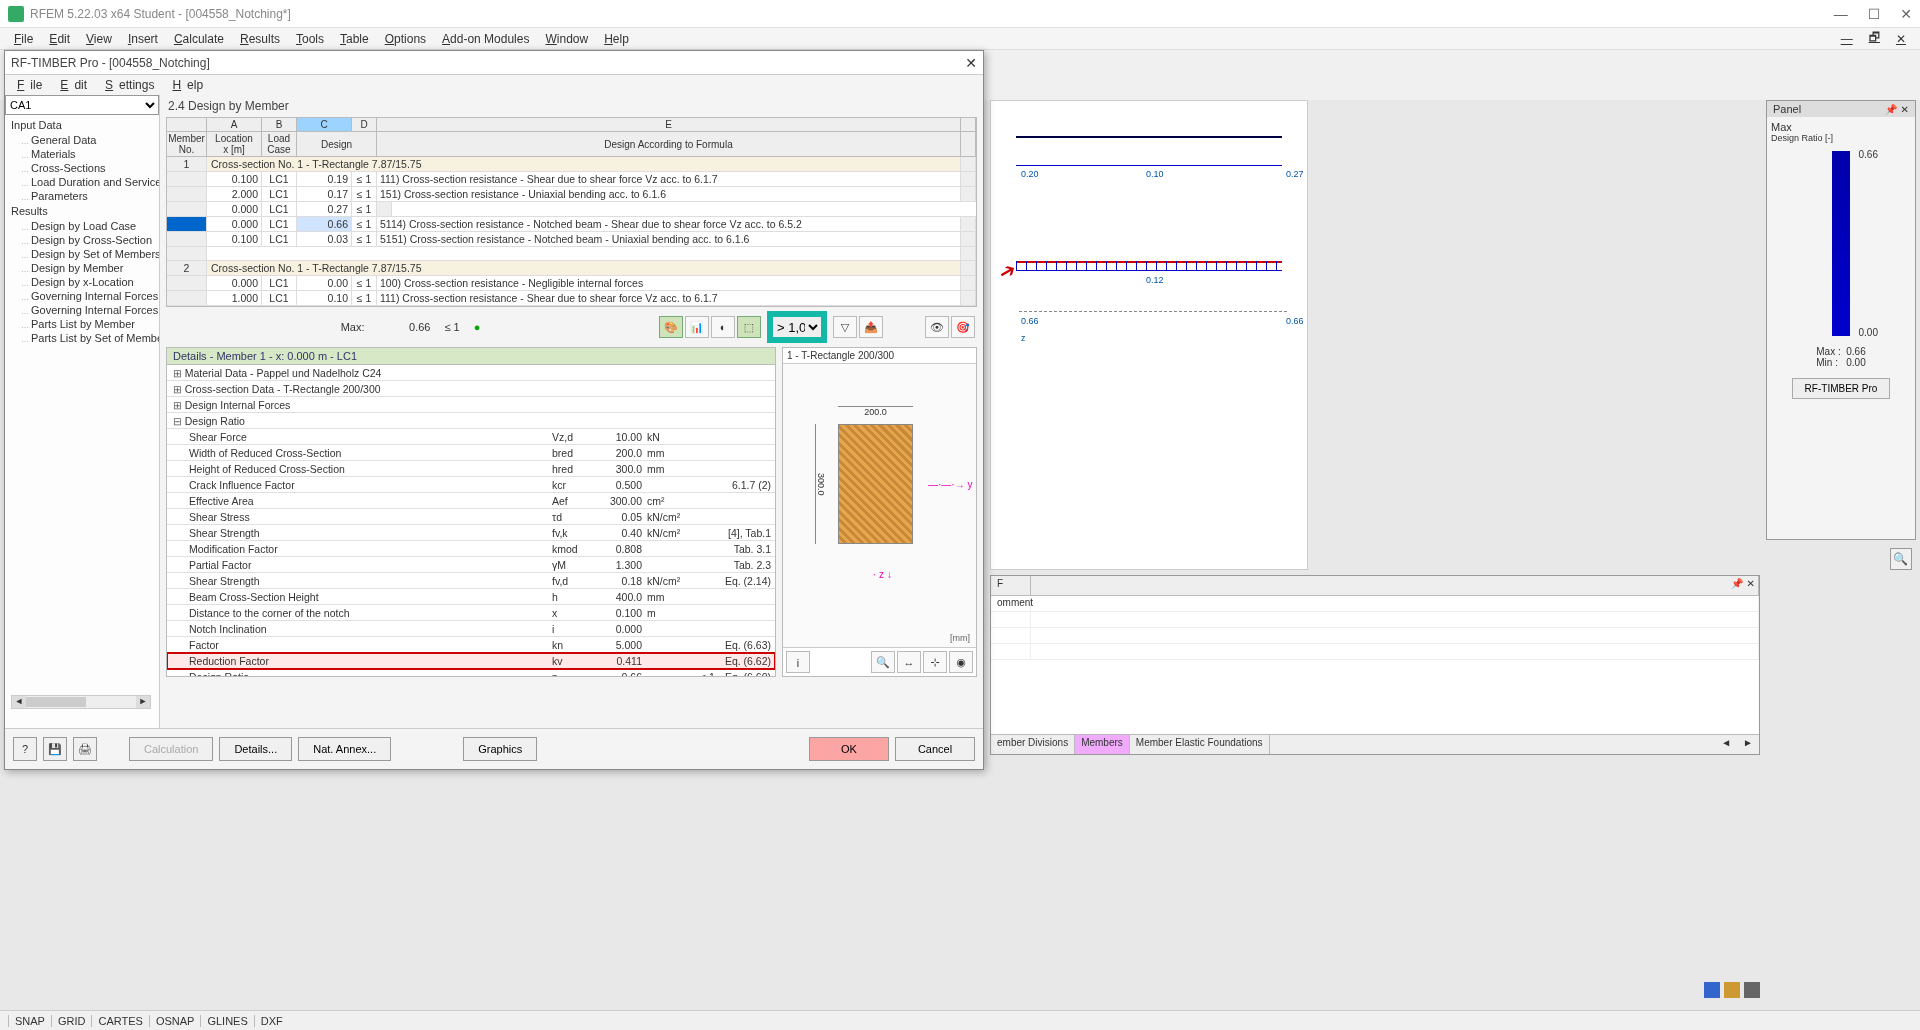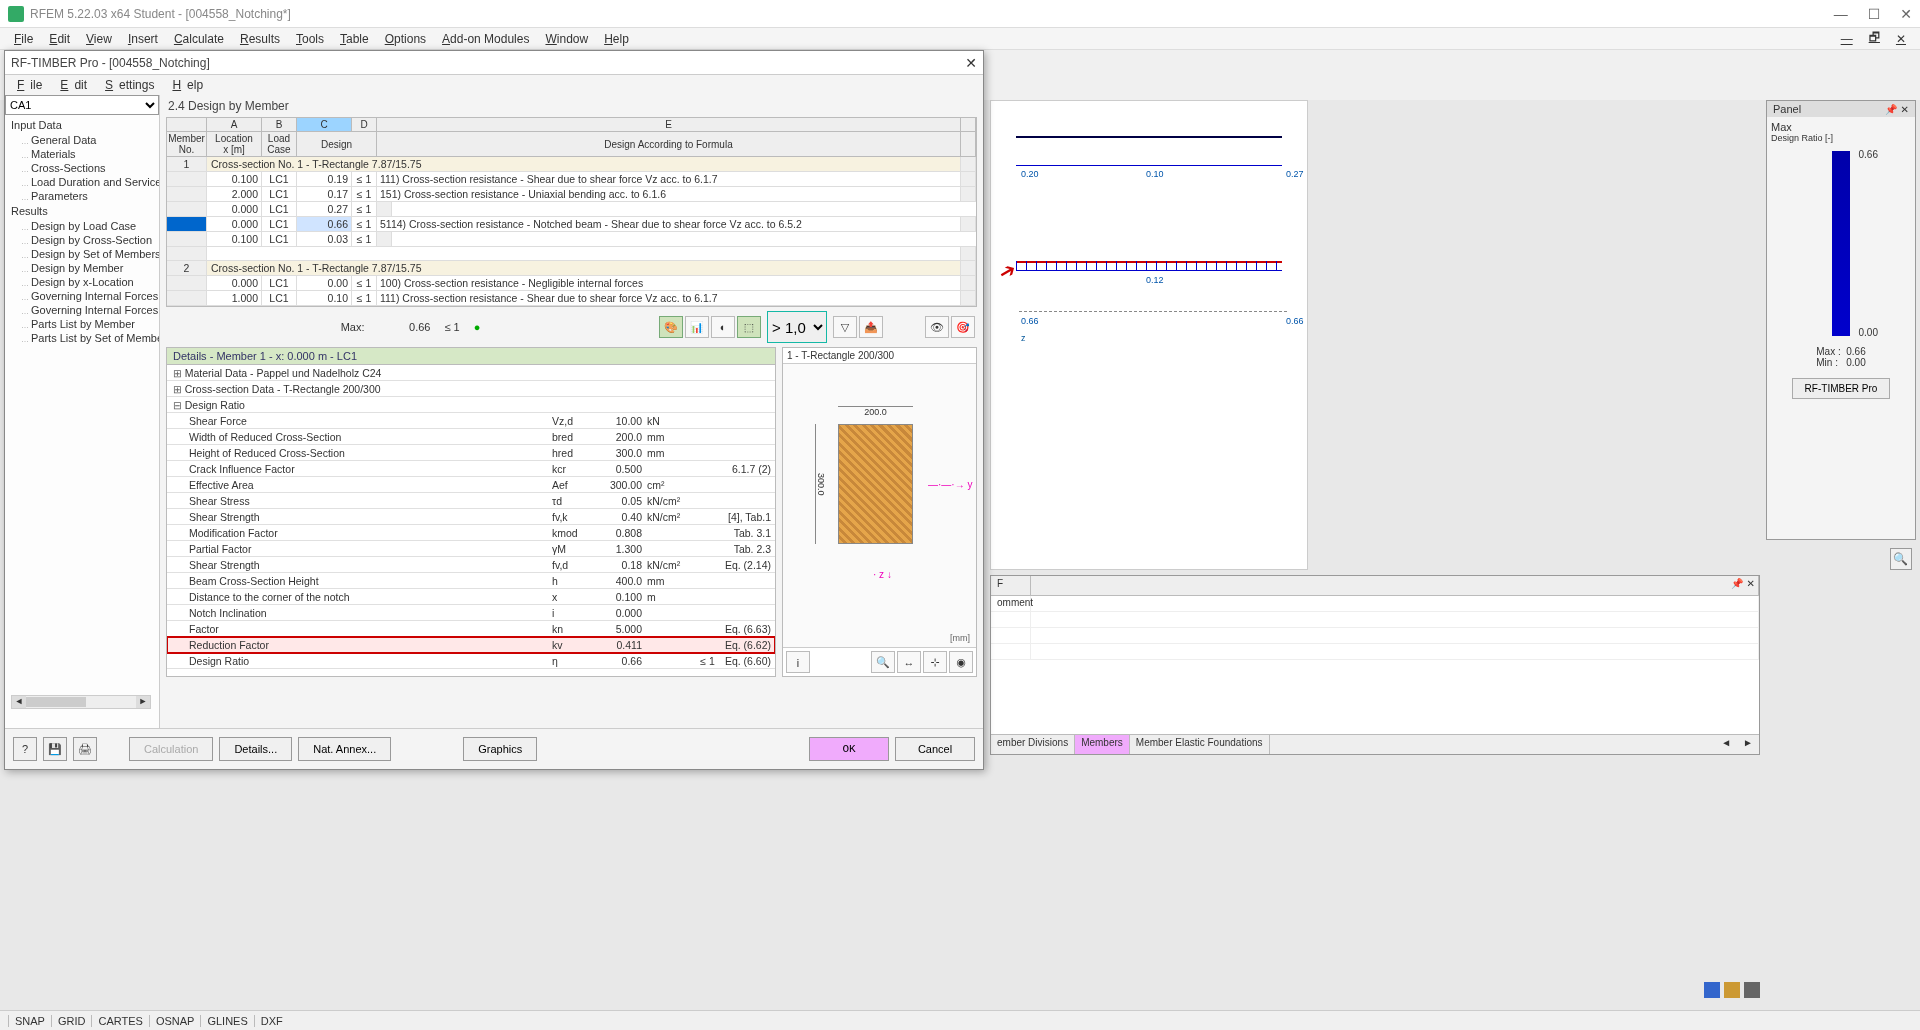--- a/index.html
+++ b/index.html
@@ -65,21 +65,21 @@
 .c-le { width: 25px; text-align: center; }
 .c-form { flex: 1; }
 .c-scroll { width: 15px; background: #eee; }
 
 
 .maxrow { display: flex; align-items: center; padding: 4px 8px; gap: 6px; }
 .maxrow .spacer { flex: 1; }
 .minibtns { display: flex; gap: 2px; }
 .mbtn { width: 24px; height: 22px; border: 1px solid #bbb; background: #f8f8f8; display: inline-flex; align-items: center; justify-content: center; cursor: pointer; font-size: 11px; }
 .mbtn.active { background: #cfe3bb; border-color: #7a7; }
-.msel { width: 60px; height: 32px; border: 1px solid #14b8a6; font-size: 15px; }
+.msel { width: 60px; height: 32px; border: 6px solid #14b8a6; font-size: 13px; }
 
 
 .details-area { display: flex; margin: 0 6px; gap: 6px; height: 330px; }
 .details-left { flex: 1; border: 1px solid #bbb; background: #fff; overflow-y: auto; }
 .details-title { background: #d6e8c6; padding: 2px 6px; font-size: 11px; color: #336; border-bottom: 1px solid #bbb; }
 .drow { display: flex; border-bottom: 1px solid #e0e0e0; font-size: 10.5px; height: 16px; align-items: center; }
 .drow .dlabel { flex: 1; padding-left: 6px; }
 .drow .dsym { width: 40px; padding-left: 2px; }
 .drow .dval { width: 55px; text-align: right; padding-right: 3px; }
 .drow .dunit { width: 50px; padding-left: 2px; }
@@ -98,21 +98,21 @@
 .cs-dim-left { position: absolute; top: 60px; left: 32px; height: 120px; font-size: 9px; writing-mode: vertical-rl; text-align: center; border-left: 1px solid #888; }
 .cs-y { position: absolute; top: 115px; left: 145px; color: #e0b; font-size: 10px; }
 .cs-z { position: absolute; top: 205px; left: 90px; color: #e0b; font-size: 10px; }
 .cs-unit { position: absolute; bottom: 4px; right: 6px; font-size: 9px; color: #666; }
 .cs-toolbar { display: flex; gap: 2px; padding: 3px; border-top: 1px solid #ccc; justify-content: flex-end; }
 .cs-toolbar .mbtn:first-child { margin-right: auto; }
 
 
 .dlg-bottom { display: flex; align-items: center; padding: 8px; gap: 6px; border-top: 1px solid #ccc; background: #f4f4f4; }
 .dbtn { height: 24px; padding: 0 14px; border: 1px solid #999; background: #f0f0f0; cursor: pointer; font-size: 11px; }
-.dbtn.primary { background: #f0abfc; font-family: Liberation Mono, monospace; }
+.dbtn.primary { background: #fca5a5; }
 .dbtn.disabled { color: #aaa; cursor: default; }
 .ibtn { width: 24px; height: 24px; border: 1px solid #999; background: #f0f0f0; cursor: pointer; display: inline-flex; align-items: center; justify-content: center; }
 
 
 .view3d { position: absolute; top: 100px; left: 990px; width: 318px; height: 470px; background: #fff; border: 1px solid #ccc; }
 .view3d .beam1 { position: absolute; top: 35px; left: 25px; right: 25px; height: 30px; border-top: 2px solid #004; border-bottom: 1px solid #00c; }
 .view3d .bl1 { position: absolute; top: 68px; font-size: 9px; color: #05a; }
 .view3d .beam2 { position: absolute; top: 160px; left: 25px; right: 25px; height: 10px; border-top: 2px solid #c00; border-bottom: 1px solid #00c; }
 .view3d .hatch { position: absolute; top: 160px; left: 25px; right: 25px; height: 10px; background: repeating-linear-gradient(90deg,#00c 0,#00c 1px,transparent 1px,transparent 10px); }
 .view3d .bl2 { position: absolute; top: 174px; font-size: 9px; color: #05a; }
@@ -389,20 +389,21 @@
               <div class="c c-le">≤ 1</div>
               <div class="c c-form">5114) Cross-section resistance - Notched beam - Shear due to shear force Vz acc. to 6.5.2</div>
               <div class="c c-scroll"></div>
             </div>
             <div class="tg-row">
               <div class="c c-mem"></div>
               <div class="c c-loc">0.100</div>
               <div class="c c-lc">LC1</div>
               <div class="c c-des">0.03</div>
               <div class="c c-le">≤ 1</div>
+              <div class="c c-form">5151) Cross-section resistance - Notched beam - Uniaxial bending acc. to 6.1.6</div>
               <div class="c c-scroll"></div>
             </div>
             <div class="tg-row" style="height: 14px;">
               <div class="c c-mem"></div>
               <div class="c" style="flex:1"></div>
               <div class="c c-scroll"></div>
             </div>
             <div class="tg-row sectionrow">
               <div class="c c-mem">2</div>
               <div class="c" style="flex:1;padding-left:4px">Cross-section No.  1 - T-Rectangle 7.87/15.75</div>
@@ -456,20 +457,23 @@
       <div class="details-area">
         <div class="details-left">
           <div class="details-title">Details - Member 1 - x: 0.000 m - LC1</div>
           <div id="details-rows">
               <div class="drow collapsible">
                 <div class="dlabel">Material Data - Pappel und Nadelholz C24</div>
               </div>
               <div class="drow collapsible">
                 <div class="dlabel">Cross-section Data - T-Rectangle 200/300</div>
               </div>
+              <div class="drow collapsible">
+                <div class="dlabel">Design Internal Forces</div>
+              </div>
               <div class="drow collapsible-open">
                 <div class="dlabel">Design Ratio</div>
               </div>
               <div class="drow indent">
                 <div class="dlabel">Shear Force</div>
                 <div class="dsym">Vz,d</div>
                 <div class="dval">10.00</div>
                 <div class="dunit">kN</div>
                 <div class="dle"></div>
                 <div class="dref"></div>

